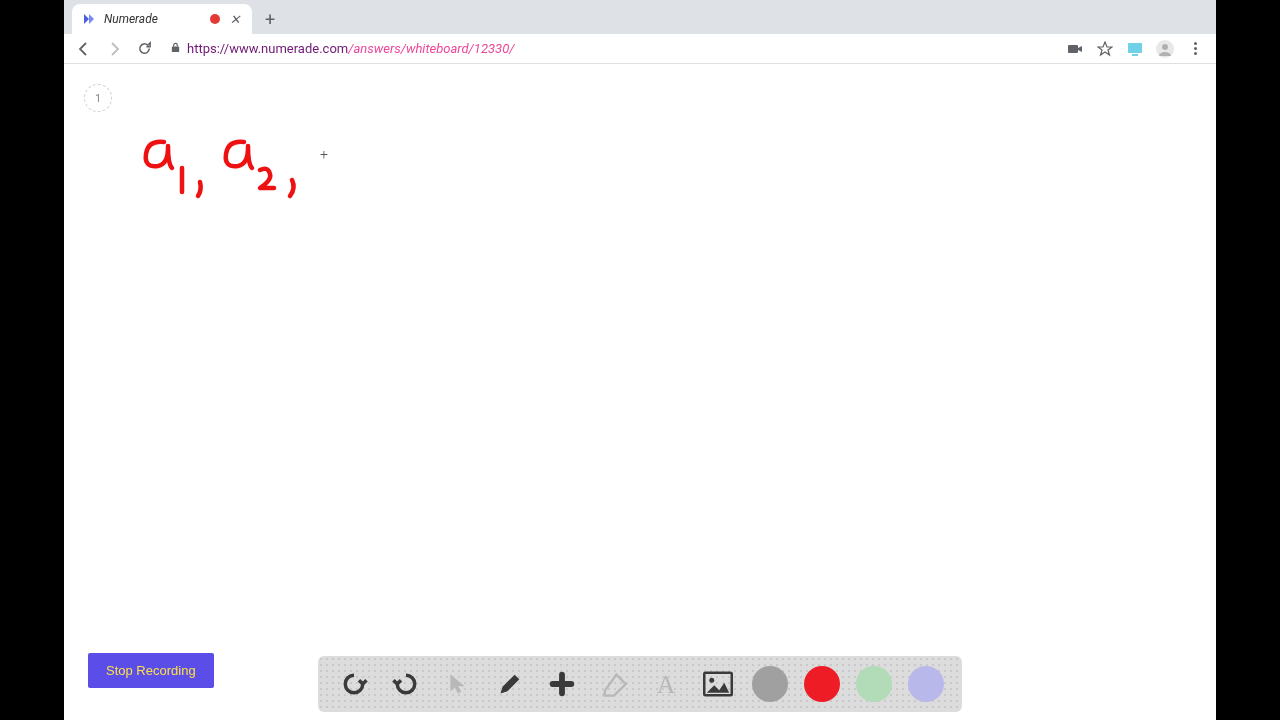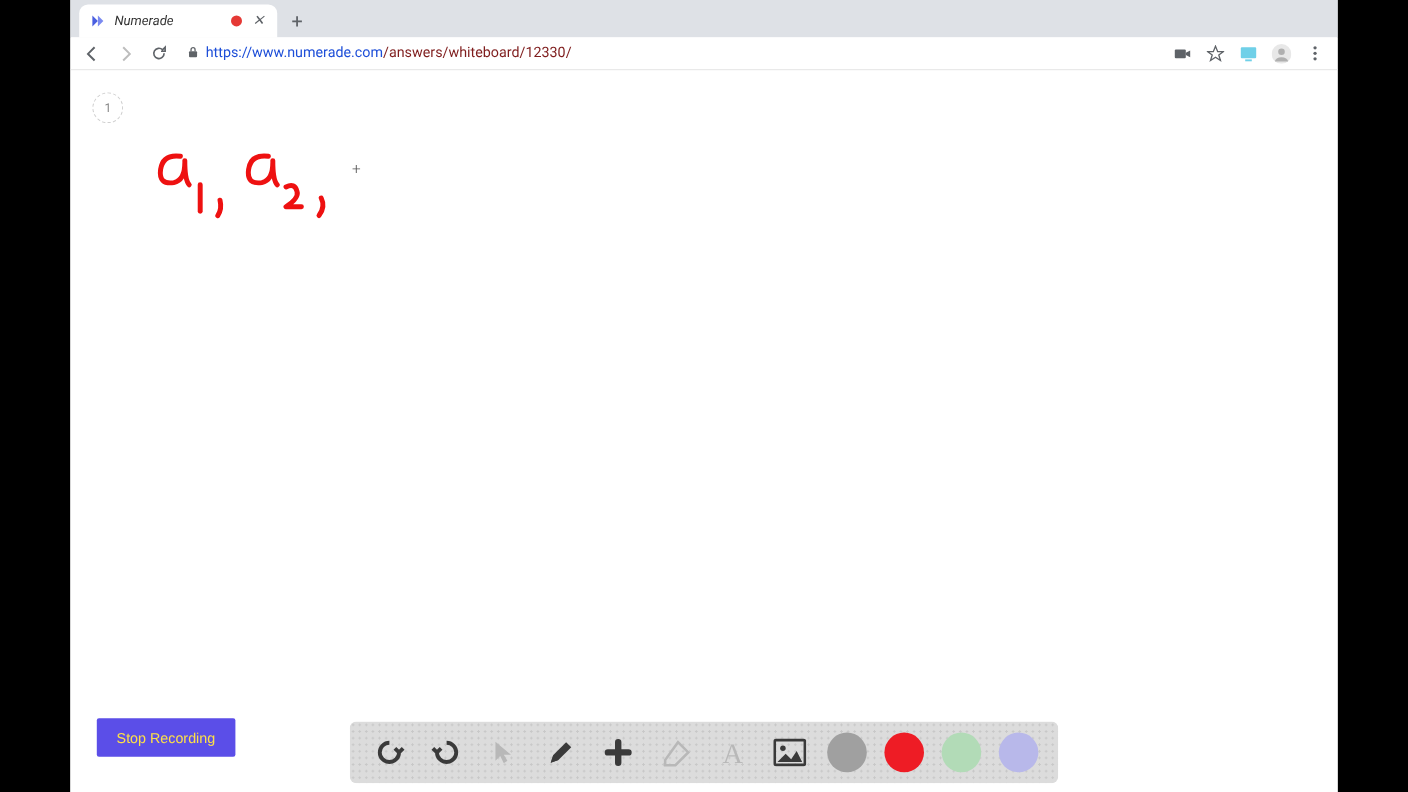--- a/index.html
+++ b/index.html
@@ -100,22 +100,22 @@
       flex: 1;
       height: 24px;
       display: flex;
       align-items: center;
       padding: 0 8px;
       gap: 6px;
       font-size: 13px;
       color: #202124;
     }
     .lock-icon { color: #5f6368; font-size: 11px; }
-    .url-base { color: #1d4ed8; }
-    .url-path { color: #7f1d1d; }
+    .url-base { color: #701a75; }
+    .url-path { color: #ec4899; font-style: italic; }
     .toolbar-right {
       display: flex;
       align-items: center;
       gap: 12px;
       padding-right: 4px;
     }
     .toolbar-icon {
       width: 18px;
       height: 18px;
       display: flex;

